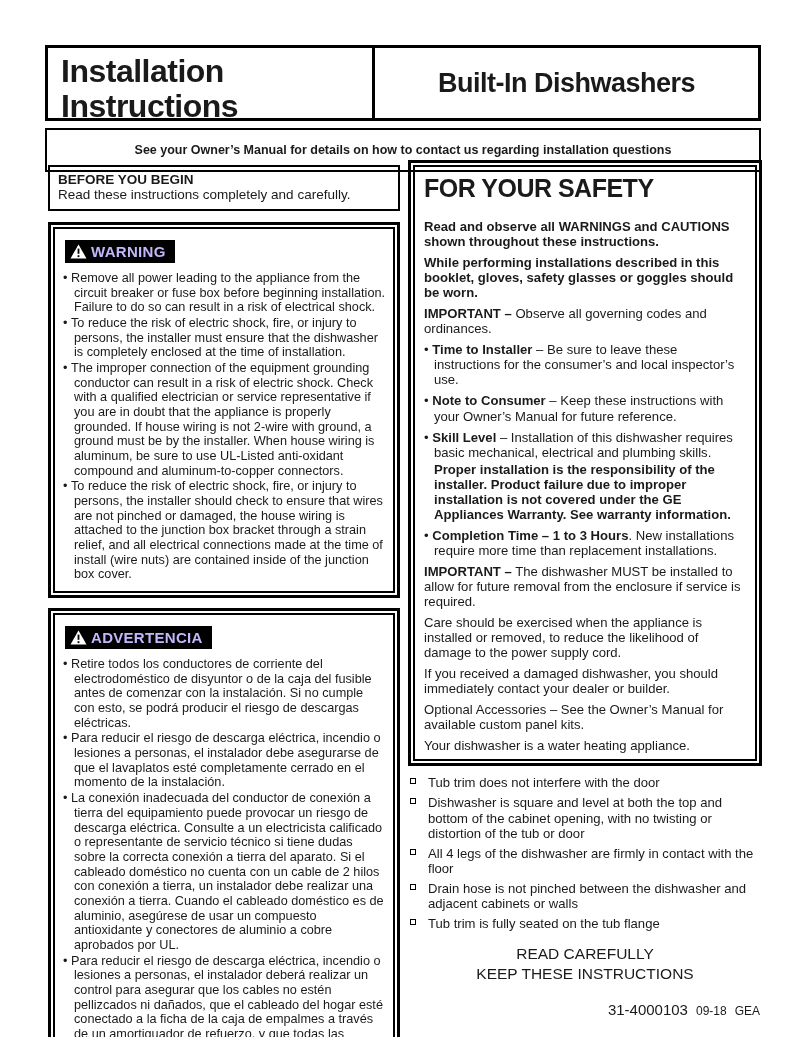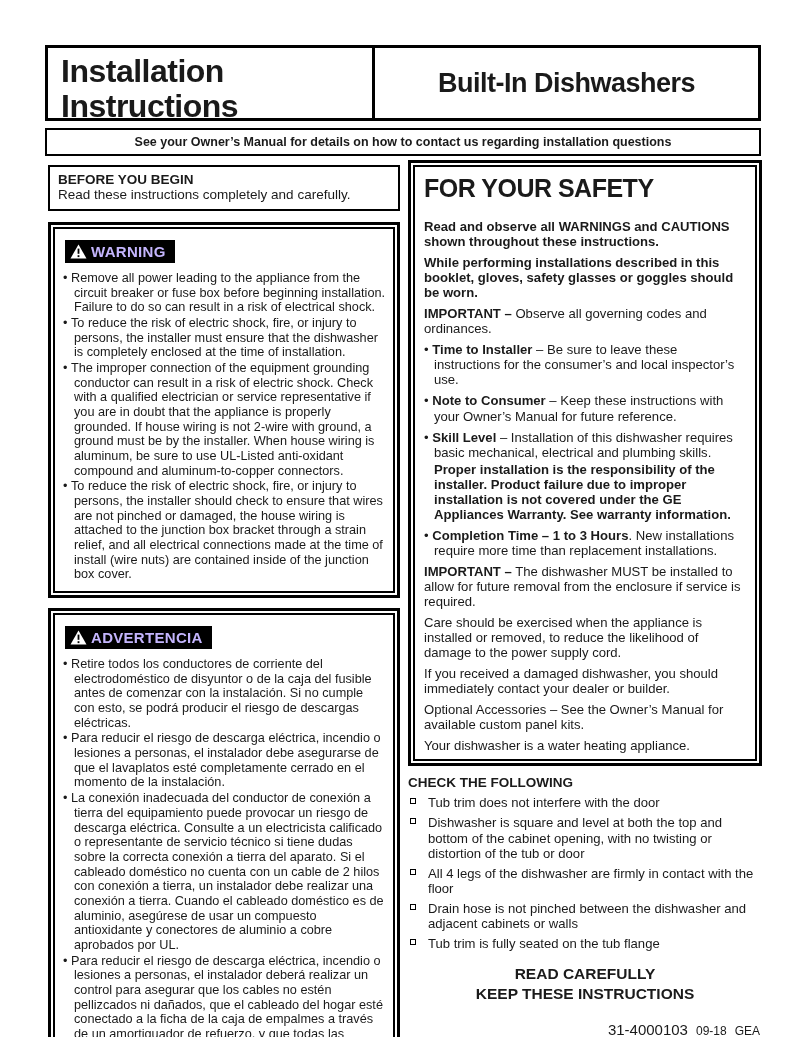--- a/index.html
+++ b/index.html
@@ -26,21 +26,21 @@
     font-size: 32px; font-weight: 700; line-height: 1.08;
     letter-spacing: -0.5px;
   }
   .masthead-right {
     flex: 1; display: flex; align-items: center; justify-content: center;
     font-size: 27px; font-weight: 700; letter-spacing: -0.5px;
   }
   
   .banner {
     position: absolute; left: 45px; top: 128px;
-    width: 716px; height: 28px;
+    width: 716px; height: 44px;
     border: 2px solid #000;
     display: flex; align-items: center; justify-content: center;
     font-size: 12.5px; font-weight: 700;
   }
   
   .col-left  { position: absolute; left: 48px;  top: 165px; width: 352px; }
   .col-right { position: absolute; left: 408px; top: 160px; width: 354px; }
   
   .sbox { border: 2.5px solid #000; padding: 5px 8px 7px 8px; }
   .sbox .bt { font-size: 13.5px; font-weight: 700; }
@@ -86,21 +86,21 @@
     padding-left: 20px; margin-bottom: 4.5px;
   }
   .checkbox-glyph {
     position: absolute; left: 2px; top: 3px;
     width: 6px; height: 6px;
     border: 1.6px solid #000;
   }
   
   .read-carefully {
     margin-top: 13px; text-align: center;
-    font-size: 15.5px; font-weight: 700; line-height: 1.3;
+    font-size: 15.5px; font-weight: 400; line-height: 1.3;
   }
   .part-line { margin-top: 16px; text-align: right; padding-right: 2px; }
   .part-number { font-size: 15px; font-weight: 400; }
   .part-codes { font-size: 12px; margin-left: 8px; }
   .part-codes .gap { display: inline-block; width: 8px; }
 </style>
 </head>
 <body>
 
 <div class="page">
@@ -195,21 +195,20 @@
           <span class="bold">IMPORTANT –</span><span> The dishwasher MUST be installed to allow for future removal from the enclosure if service is required.</span>
         </div>
         <div class="safety-block">Care should be exercised when the appliance is installed or removed, to reduce the likelihood of damage to the power supply cord.</div>
         <div class="safety-block">If you received a damaged dishwasher, you should immediately contact your dealer or builder.</div>
         <div class="safety-block">Optional Accessories – See the Owner’s Manual for available custom panel kits.</div>
         <div class="safety-block" style="margin-bottom:0">Your dishwasher is a water heating appliance.</div>
       </div>
     </div>
 
     <div class="checklist">
-      <div class="checklist-title">CHECK THE FOLLOWING</div>
       <ul class="checks">
         <li><span class="checkbox-glyph"></span><span>Tub trim does not interfere with the door</span></li>
         <li><span class="checkbox-glyph"></span><span>Dishwasher is square and level at both the top and bottom of the cabinet opening, with no twisting or distortion of the tub or door</span></li>
         <li><span class="checkbox-glyph"></span><span>All 4 legs of the dishwasher are firmly in contact with the floor</span></li>
         <li><span class="checkbox-glyph"></span><span>Drain hose is not pinched between the dishwasher and adjacent cabinets or walls</span></li>
         <li><span class="checkbox-glyph"></span><span>Tub trim is fully seated on the tub flange</span></li>
       </ul>
     </div>
 
     <div class="read-carefully">

